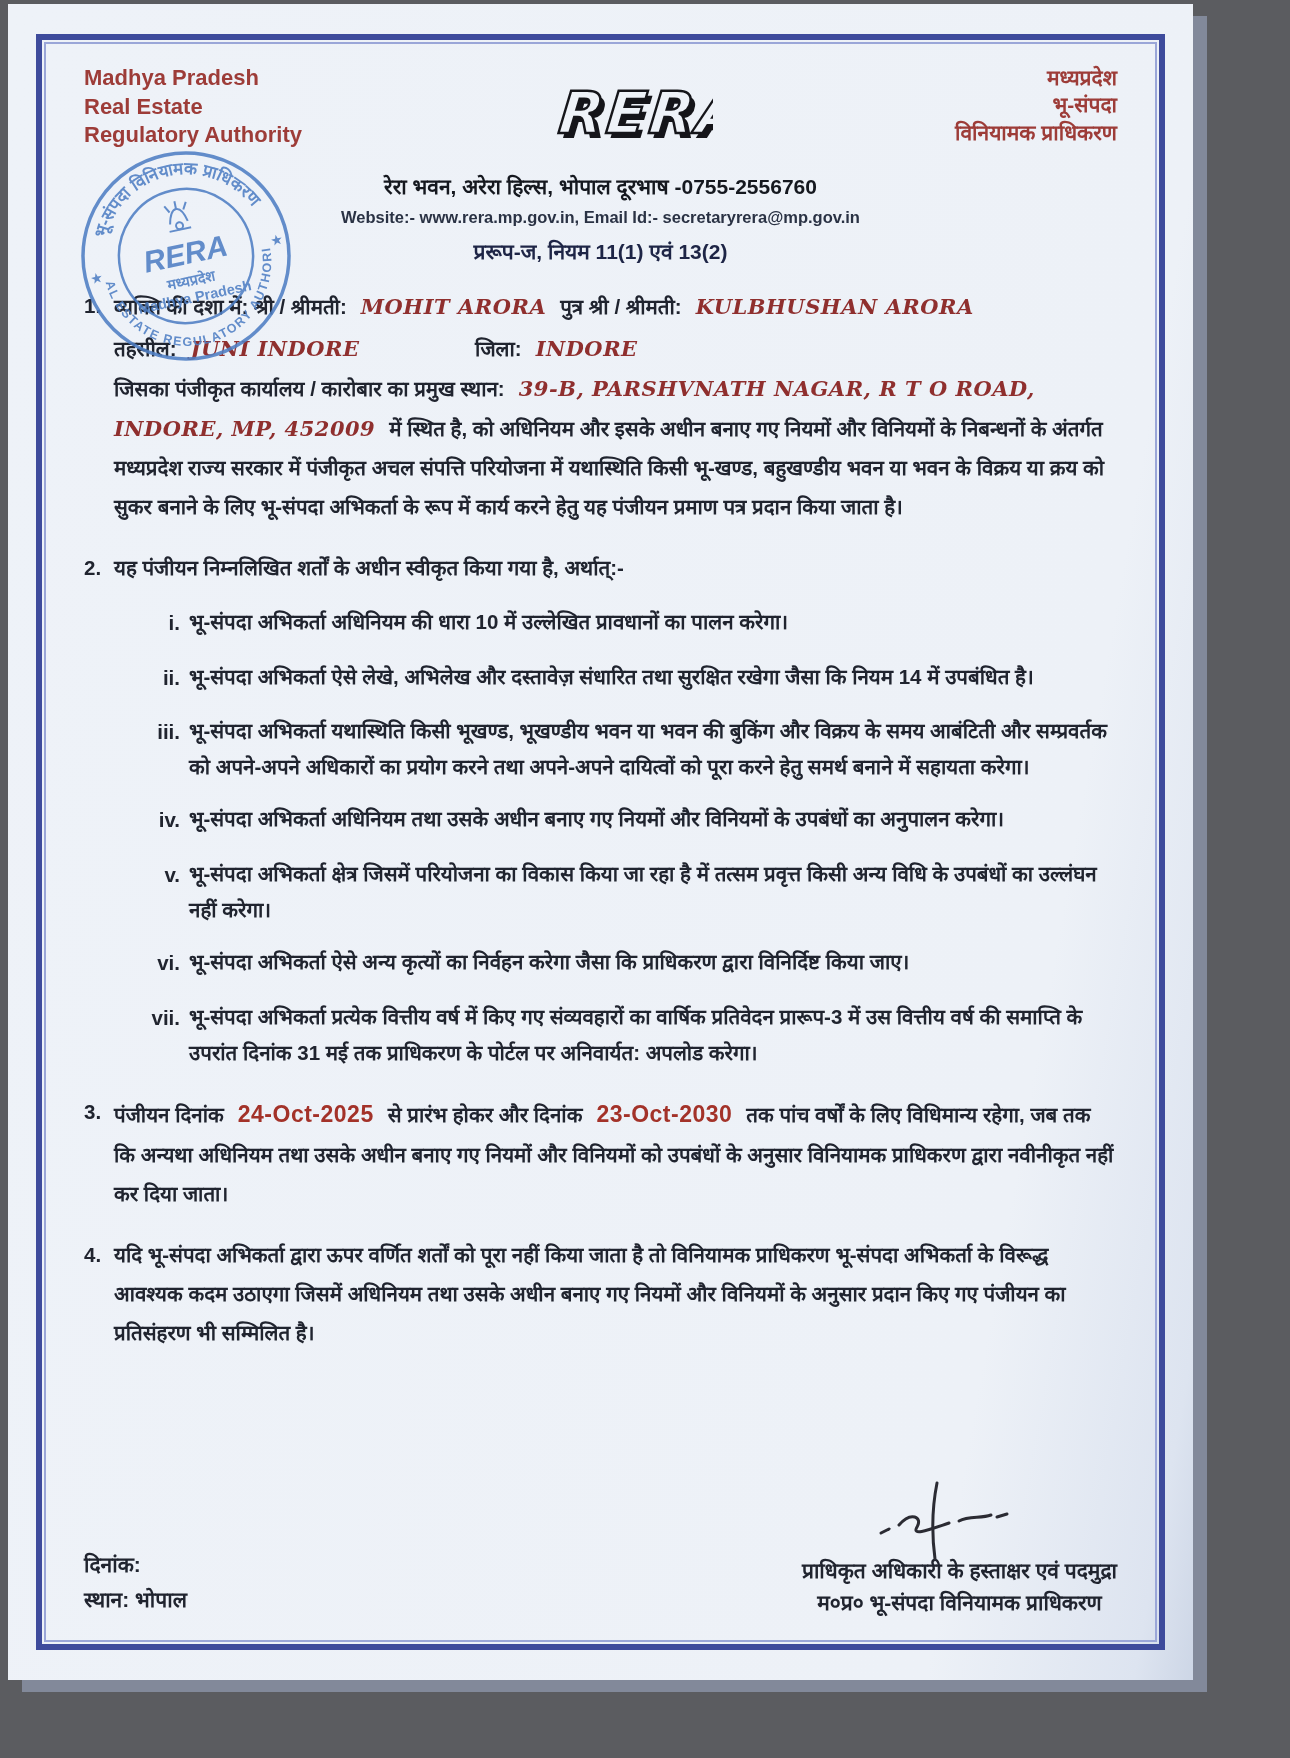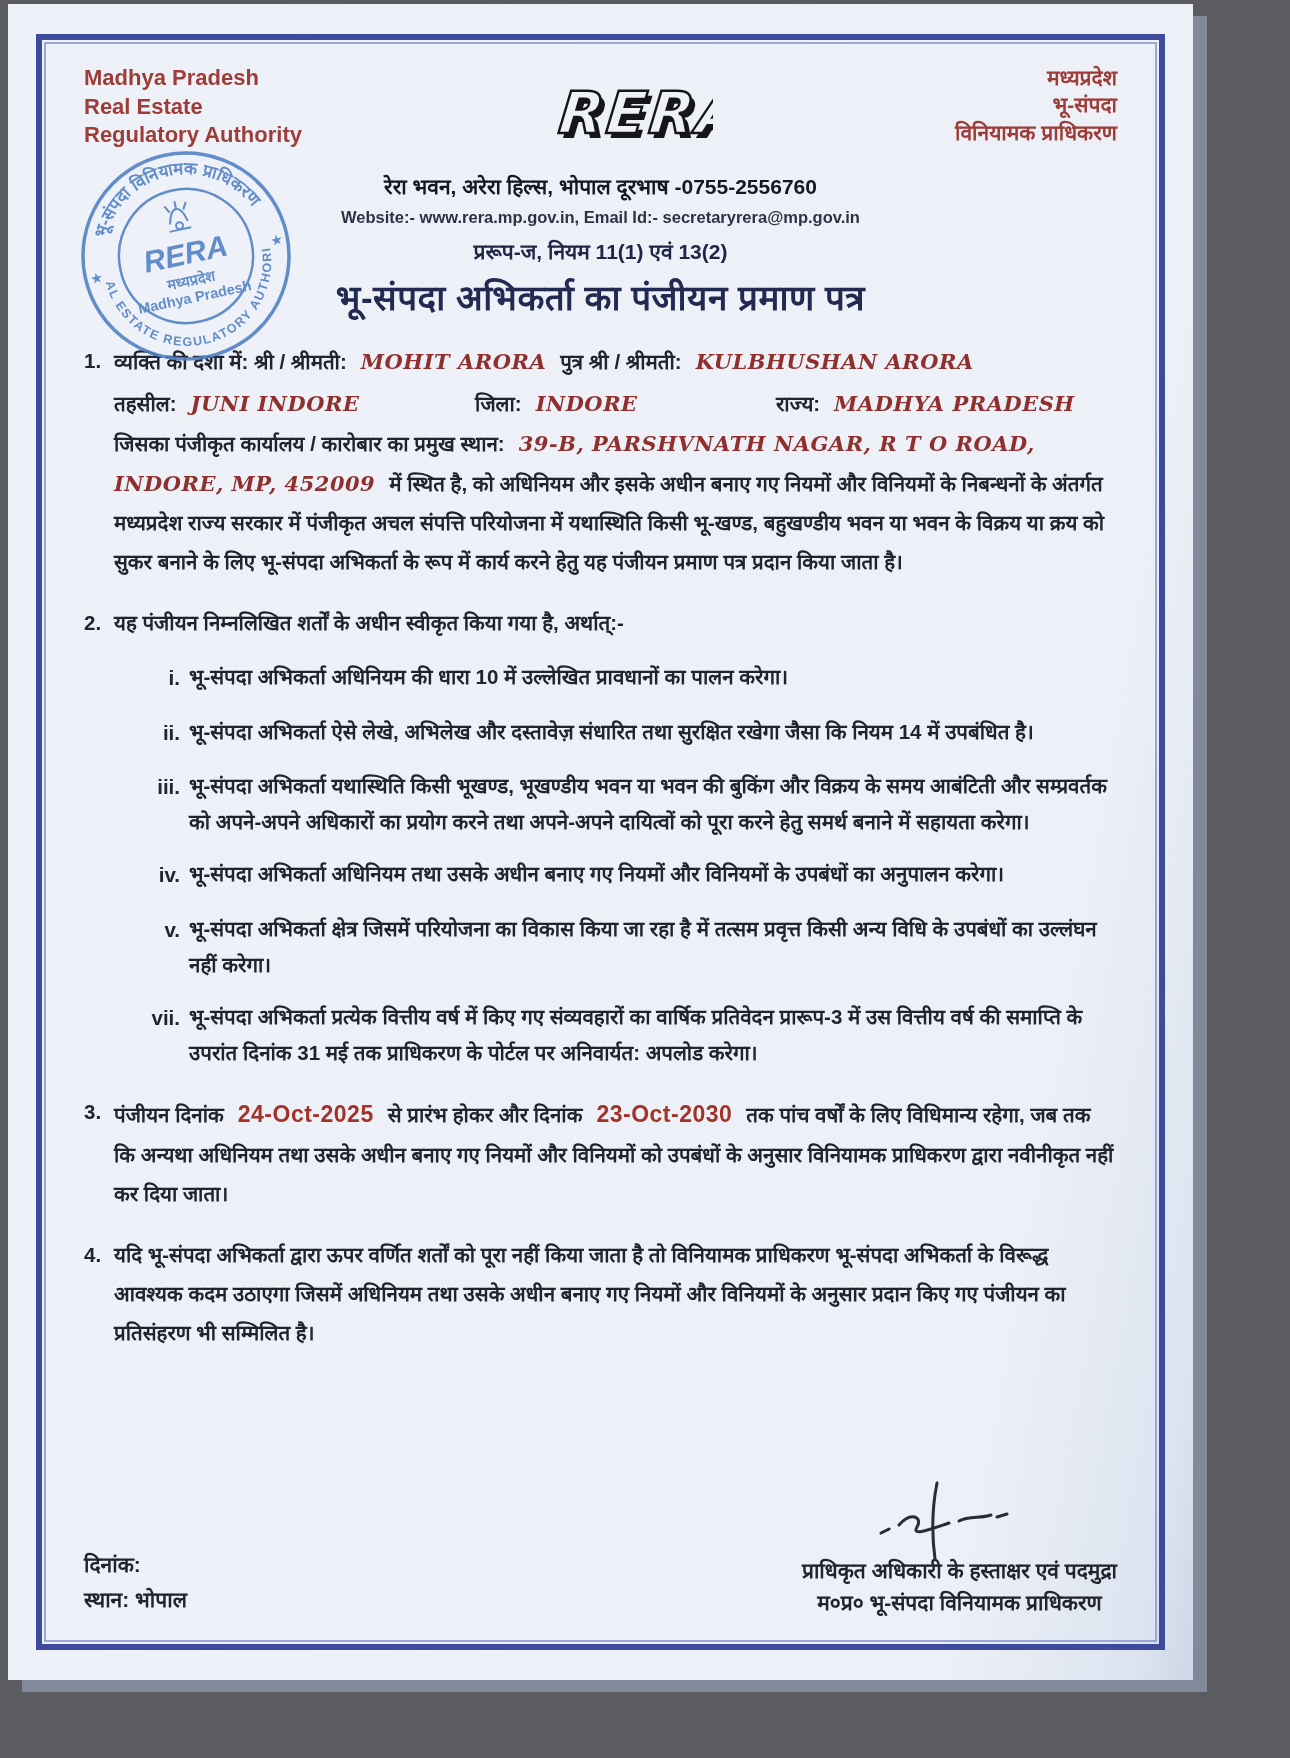--- a/index.html
+++ b/index.html
@@ -117,32 +117,30 @@
             <text x="0" y="8" text-anchor="middle" font-size="30" font-weight="bold" font-style="italic" stroke="none">RERA</text>
             <text x="0" y="30" text-anchor="middle" font-size="14.5" font-weight="bold" stroke="none">मध्यप्रदेश</text>
             <text x="0" y="47" text-anchor="middle" font-size="14.5" font-weight="bold" stroke="none">Madhya Pradesh</text>
           </g>
         </svg>
       </div>
 
       <div class="addr">रेरा भवन, अरेरा हिल्स, भोपाल दूरभाष -0755-2556760</div>
       <div class="web">Website:- www.rera.mp.gov.in, Email Id:- secretaryrera@mp.gov.in</div>
       <div class="form">प्ररूप-ज, नियम 11(1) एवं 13(2)</div>
-      <div class="title">भू-संपदा अभिकर्ता का पंजीयन प्रमाण पत्र</div>
 
       <div class="clause bodytxt">
         <div class="n">1.</div>
         <div class="t">
           <div>
             <span>व्यक्ति की दशा में: श्री / श्रीमती:</span><span class="gap"></span><span class="name">MOHIT ARORA</span><span class="gap"></span><span>पुत्र श्री / श्रीमती:</span><span class="gap"></span><span class="name">KULBHUSHAN ARORA</span>
           </div>
           <div class="row3">
             <span class="g1"><span>तहसील:</span><span class="gap"></span><span class="name">JUNI INDORE</span></span>
             <span class="g2"><span>जिला:</span><span class="gap"></span><span class="name">INDORE</span></span>
-            <span class="g3"><span>राज्य:</span><span class="gap"></span><span class="name">MADHYA PRADESH</span></span>
           </div>
           <div>
             <span>जिसका पंजीकृत कार्यालय / कारोबार का प्रमुख स्थान:</span><span class="gap"></span><span class="name">39-B, PARSHVNATH NAGAR, R T O ROAD, INDORE, MP, 452009</span><span class="gap"></span><span>में स्थित है, को अधिनियम और इसके अधीन बनाए गए नियमों और विनियमों के निबन्धनों के अंतर्गत मध्यप्रदेश राज्य सरकार में पंजीकृत अचल संपत्ति परियोजना में यथास्थिति किसी भू-खण्ड, बहुखण्डीय भवन या भवन के विक्रय या क्रय को सुकर बनाने के लिए भू-संपदा अभिकर्ता के रूप में कार्य करने हेतु यह पंजीयन प्रमाण पत्र प्रदान किया जाता है।</span>
           </div>
         </div>
       </div>
 
       <div class="clause bodytxt">
         <div class="n">2.</div>
         <div class="t">
@@ -160,20 +158,24 @@
               <span class="n">iii.</span>
               <span class="t">भू-संपदा अभिकर्ता यथास्थिति किसी भूखण्ड, भूखण्डीय भवन या भवन की बुकिंग और विक्रय के समय आबंटिती और सम्प्रवर्तक को अपने-अपने अधिकारों का प्रयोग करने तथा अपने-अपने दायित्वों को पूरा करने हेतु समर्थ बनाने में सहायता करेगा।</span>
             </div>
             <div class="cond">
               <span class="n">iv.</span>
               <span class="t">भू-संपदा अभिकर्ता अधिनियम तथा उसके अधीन बनाए गए नियमों और विनियमों के उपबंधों का अनुपालन करेगा।</span>
             </div>
             <div class="cond">
               <span class="n">v.</span>
               <span class="t">भू-संपदा अभिकर्ता क्षेत्र जिसमें परियोजना का विकास किया जा रहा है में तत्सम प्रवृत्त किसी अन्य विधि के उपबंधों का उल्लंघन नहीं करेगा।</span>
+            </div>
+            <div class="cond">
+              <span class="n">vi.</span>
+              <span class="t">भू-संपदा अभिकर्ता ऐसे अन्य कृत्यों का निर्वहन करेगा जैसा कि प्राधिकरण द्वारा विनिर्दिष्ट किया जाए।</span>
             </div>
             <div class="cond">
               <span class="n">vii.</span>
               <span class="t">भू-संपदा अभिकर्ता प्रत्येक वित्तीय वर्ष में किए गए संव्यवहारों का वार्षिक प्रतिवेदन प्रारूप-3 में उस वित्तीय वर्ष की समाप्ति के उपरांत दिनांक 31 मई तक प्राधिकरण के पोर्टल पर अनिवार्यत: अपलोड करेगा।</span>
             </div>
           </div>
         </div>
       </div>
 
       <div class="clause bodytxt">

